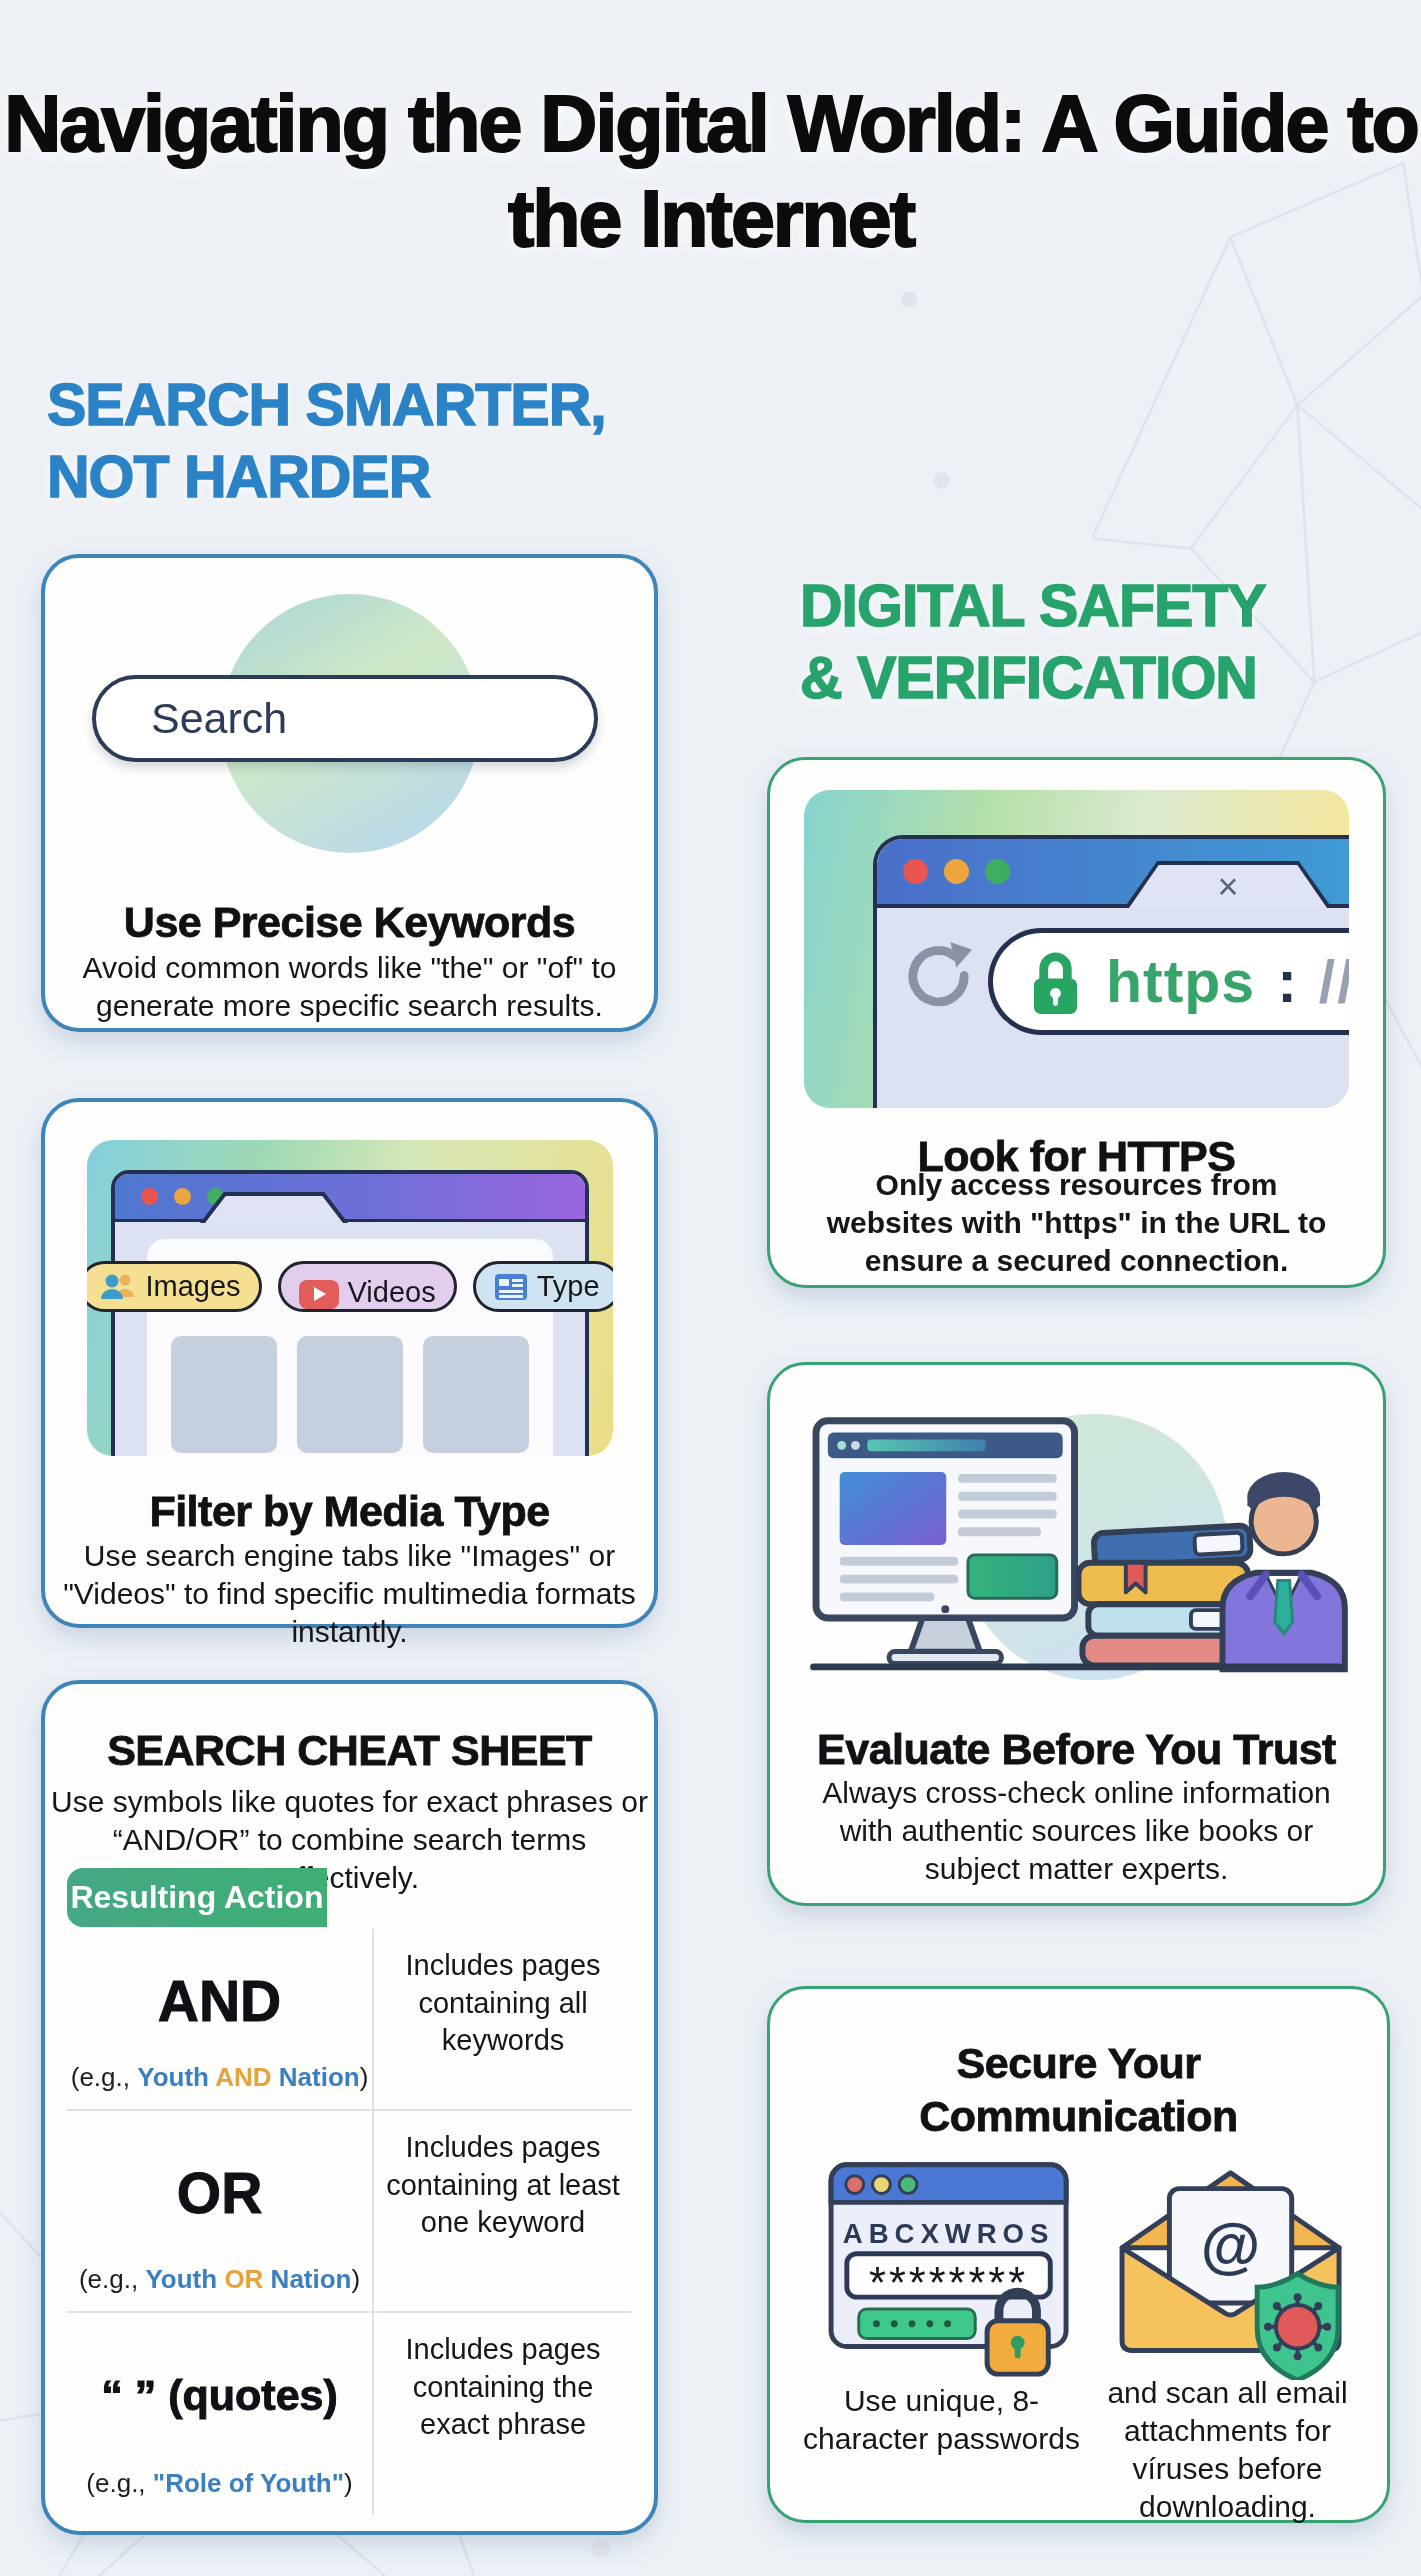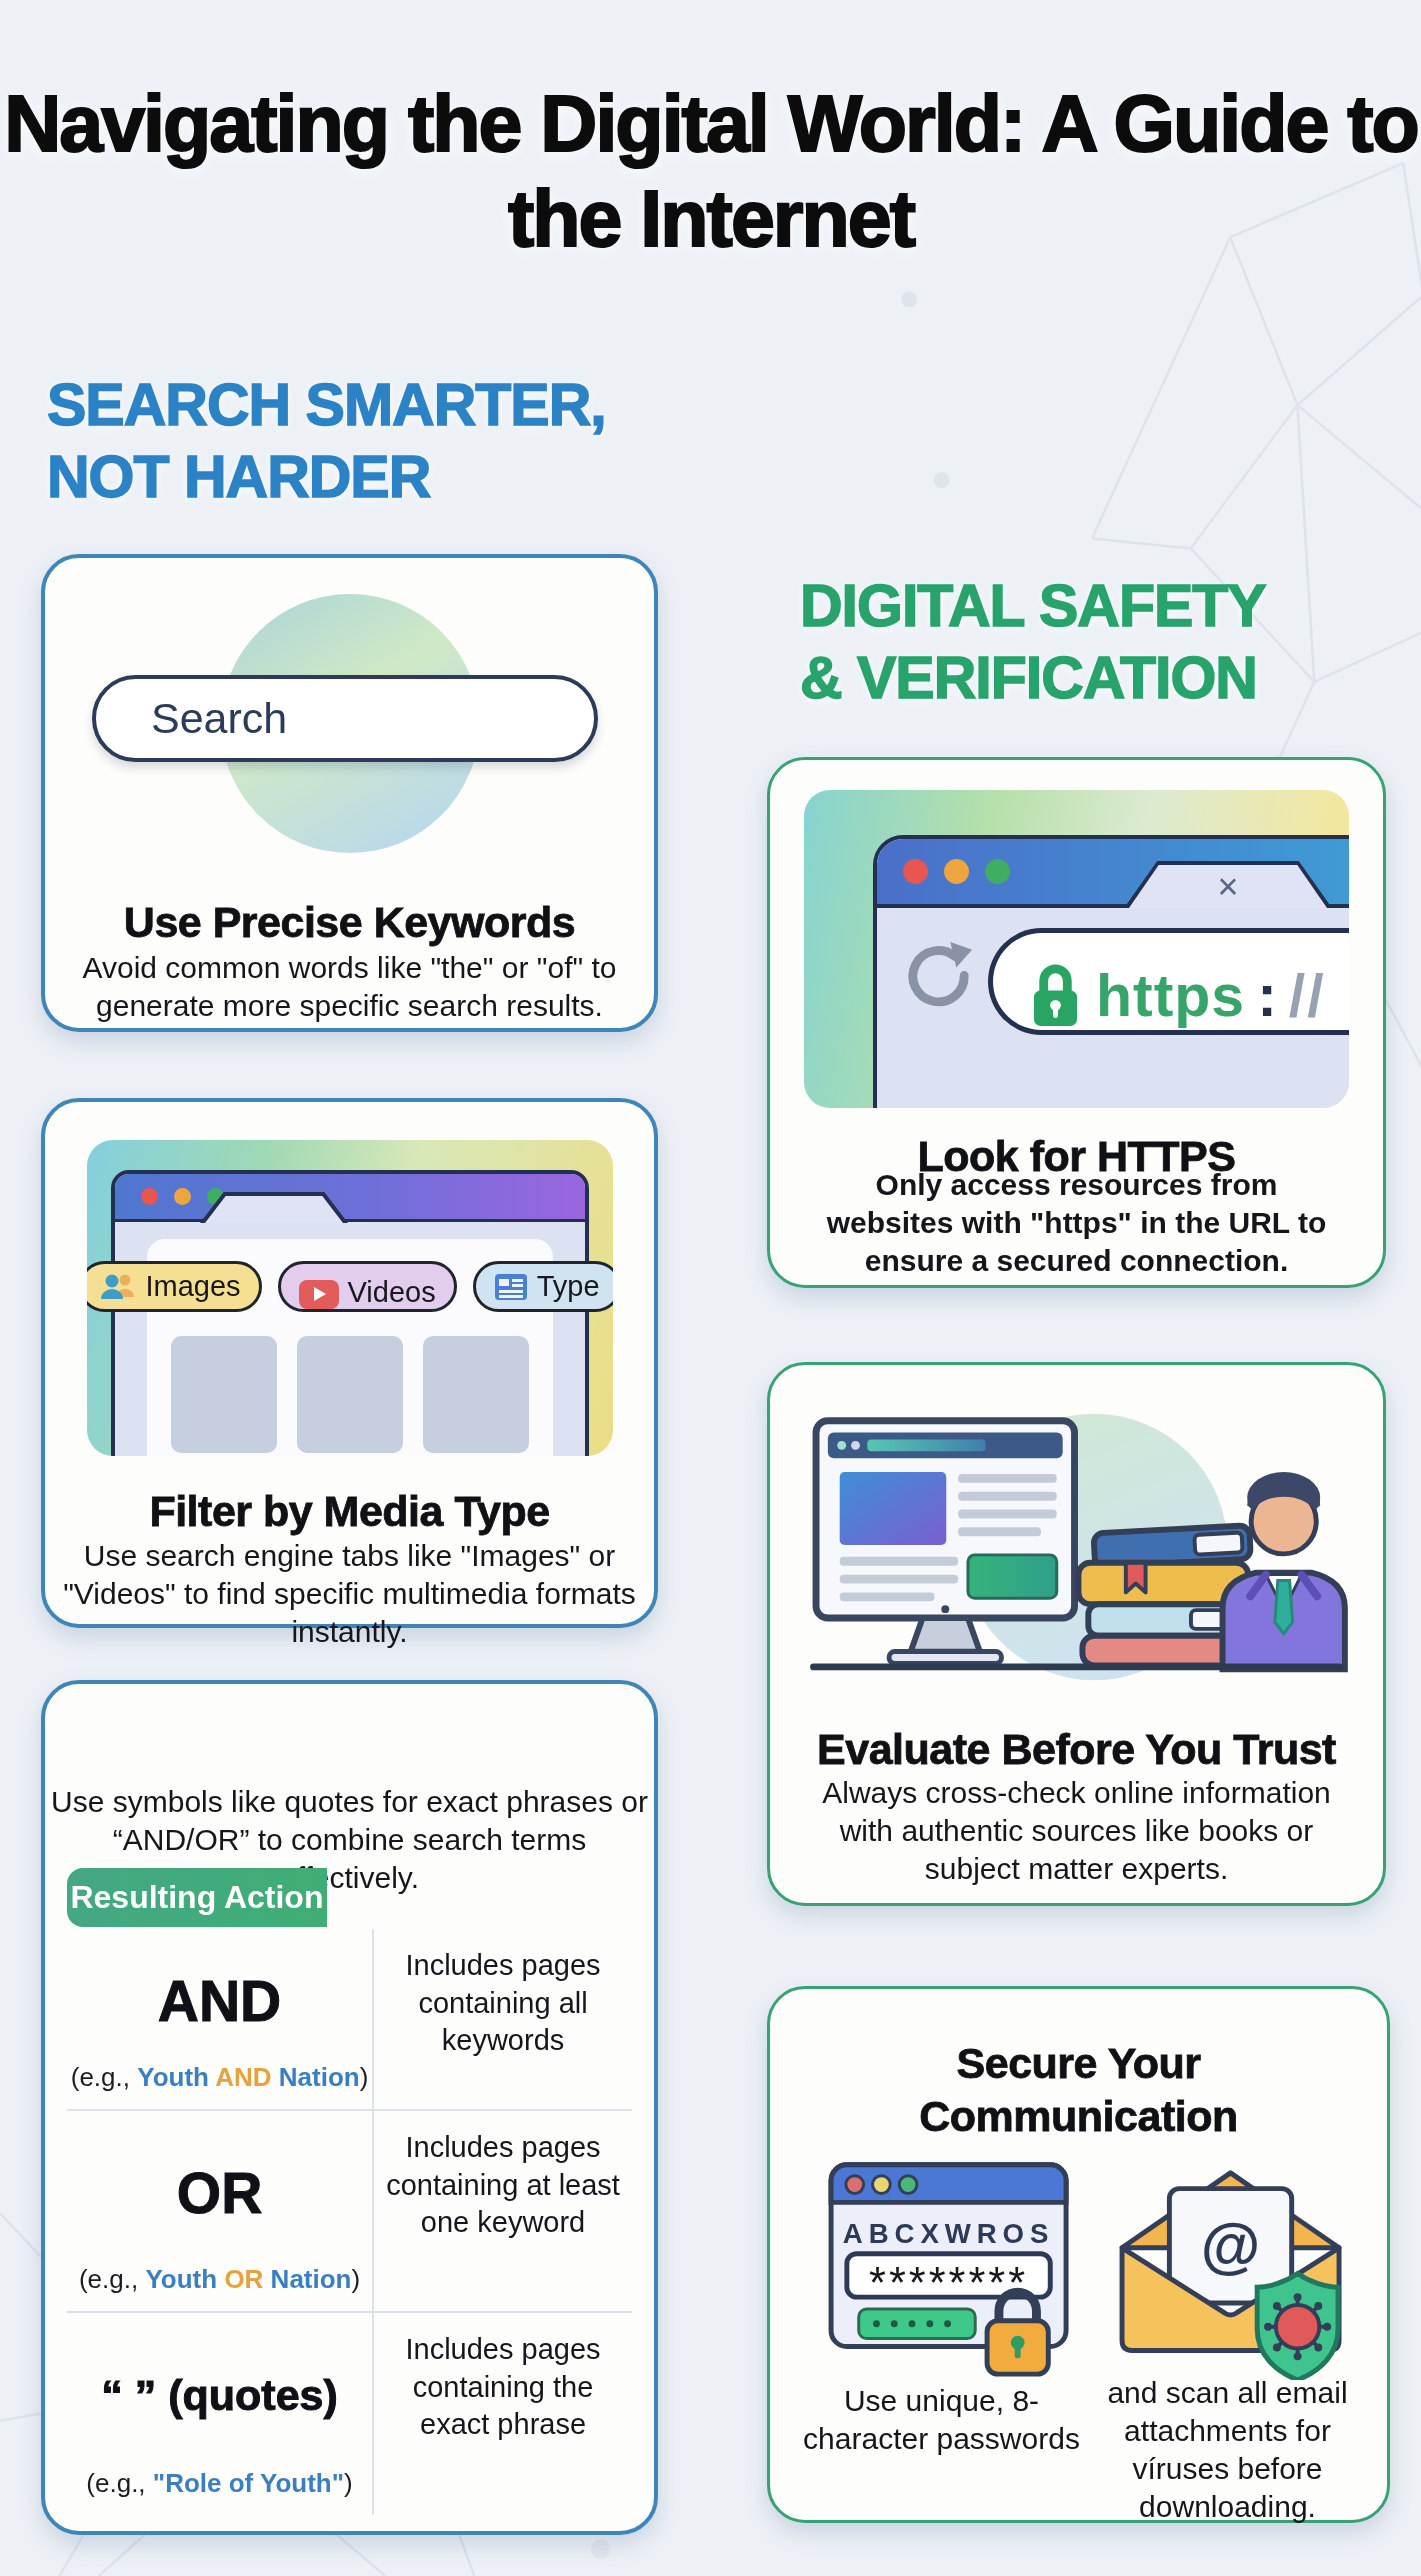--- a/index.html
+++ b/index.html
@@ -110,21 +110,21 @@
   .play-badge{width:40px;height:29px;border-radius:8px;background:#e25c5c;position:relative;}
   .play-badge::after{content:"";position:absolute;left:15px;top:7px;border-style:solid;
     border-width:7.4px 0 7.4px 12px;border-color:transparent transparent transparent #fff;}
   .placeholders{display:flex;gap:20px;padding:24px 24px 0 24px;}
   .ph{flex:1;height:117px;border-radius:10px;background:#c5cfe0;}
 
   
   .url-pill{
     position:absolute;left:111px;top:89px;right:-10px;height:107px;
     background:#fff;border:5px solid #243050;border-radius:59px 0 0 59px;border-right:none;
-    display:flex;align-items:flex-end;gap:12px;padding-left:34px;box-sizing:border-box;
+    display:flex;align-items:center;gap:22px;padding-left:34px;box-sizing:border-box;
   }
   .url-scheme{font-size:59px;font-weight:bold;color:#37a469;letter-spacing:1px;}
   .url-colon{font-size:59px;font-weight:bold;color:#25304a;}
   .url-slashes{font-size:59px;font-weight:bold;color:#98a1b2;letter-spacing:2px;}
 
   
   .cheat-title{top:34px;}
   .cheat-sub{top:99px;left:50%;transform:translateX(-50%);width:597px;font-size:29px;line-height:1.28;font-weight:500;}
   .cheat-header{
     position:absolute;left:22px;right:22px;top:184px;height:59px;border-radius:16px;
@@ -244,20 +244,21 @@
             <div class="ph"></div>
           </div>
         </div>
       </div>
     </div>
     <h3 style="top:377px;">Filter by Media Type</h3>
     <p class="centerx" style="top:435px;width:575px;">Use search engine tabs like "Images" or "Videos" to find specific multimedia formats instantly.</p>
   </section>
 
   <section class="card blue" id="card-cheat">
+    <h3 class="cheat-title">SEARCH CHEAT SHEET</h3>
     <p class="abs cheat-sub">Use symbols like quotes for exact phrases or “AND/OR” to combine search terms effectively.</p>
 
     <div class="cheat-header">
       <div class="hcell act">Resulting Action</div>
     </div>
 
     <div class="cheat-rows">
       <div class="crow" id="row-and">
         <div class="opcell">
           <div class="operator">AND</div>

